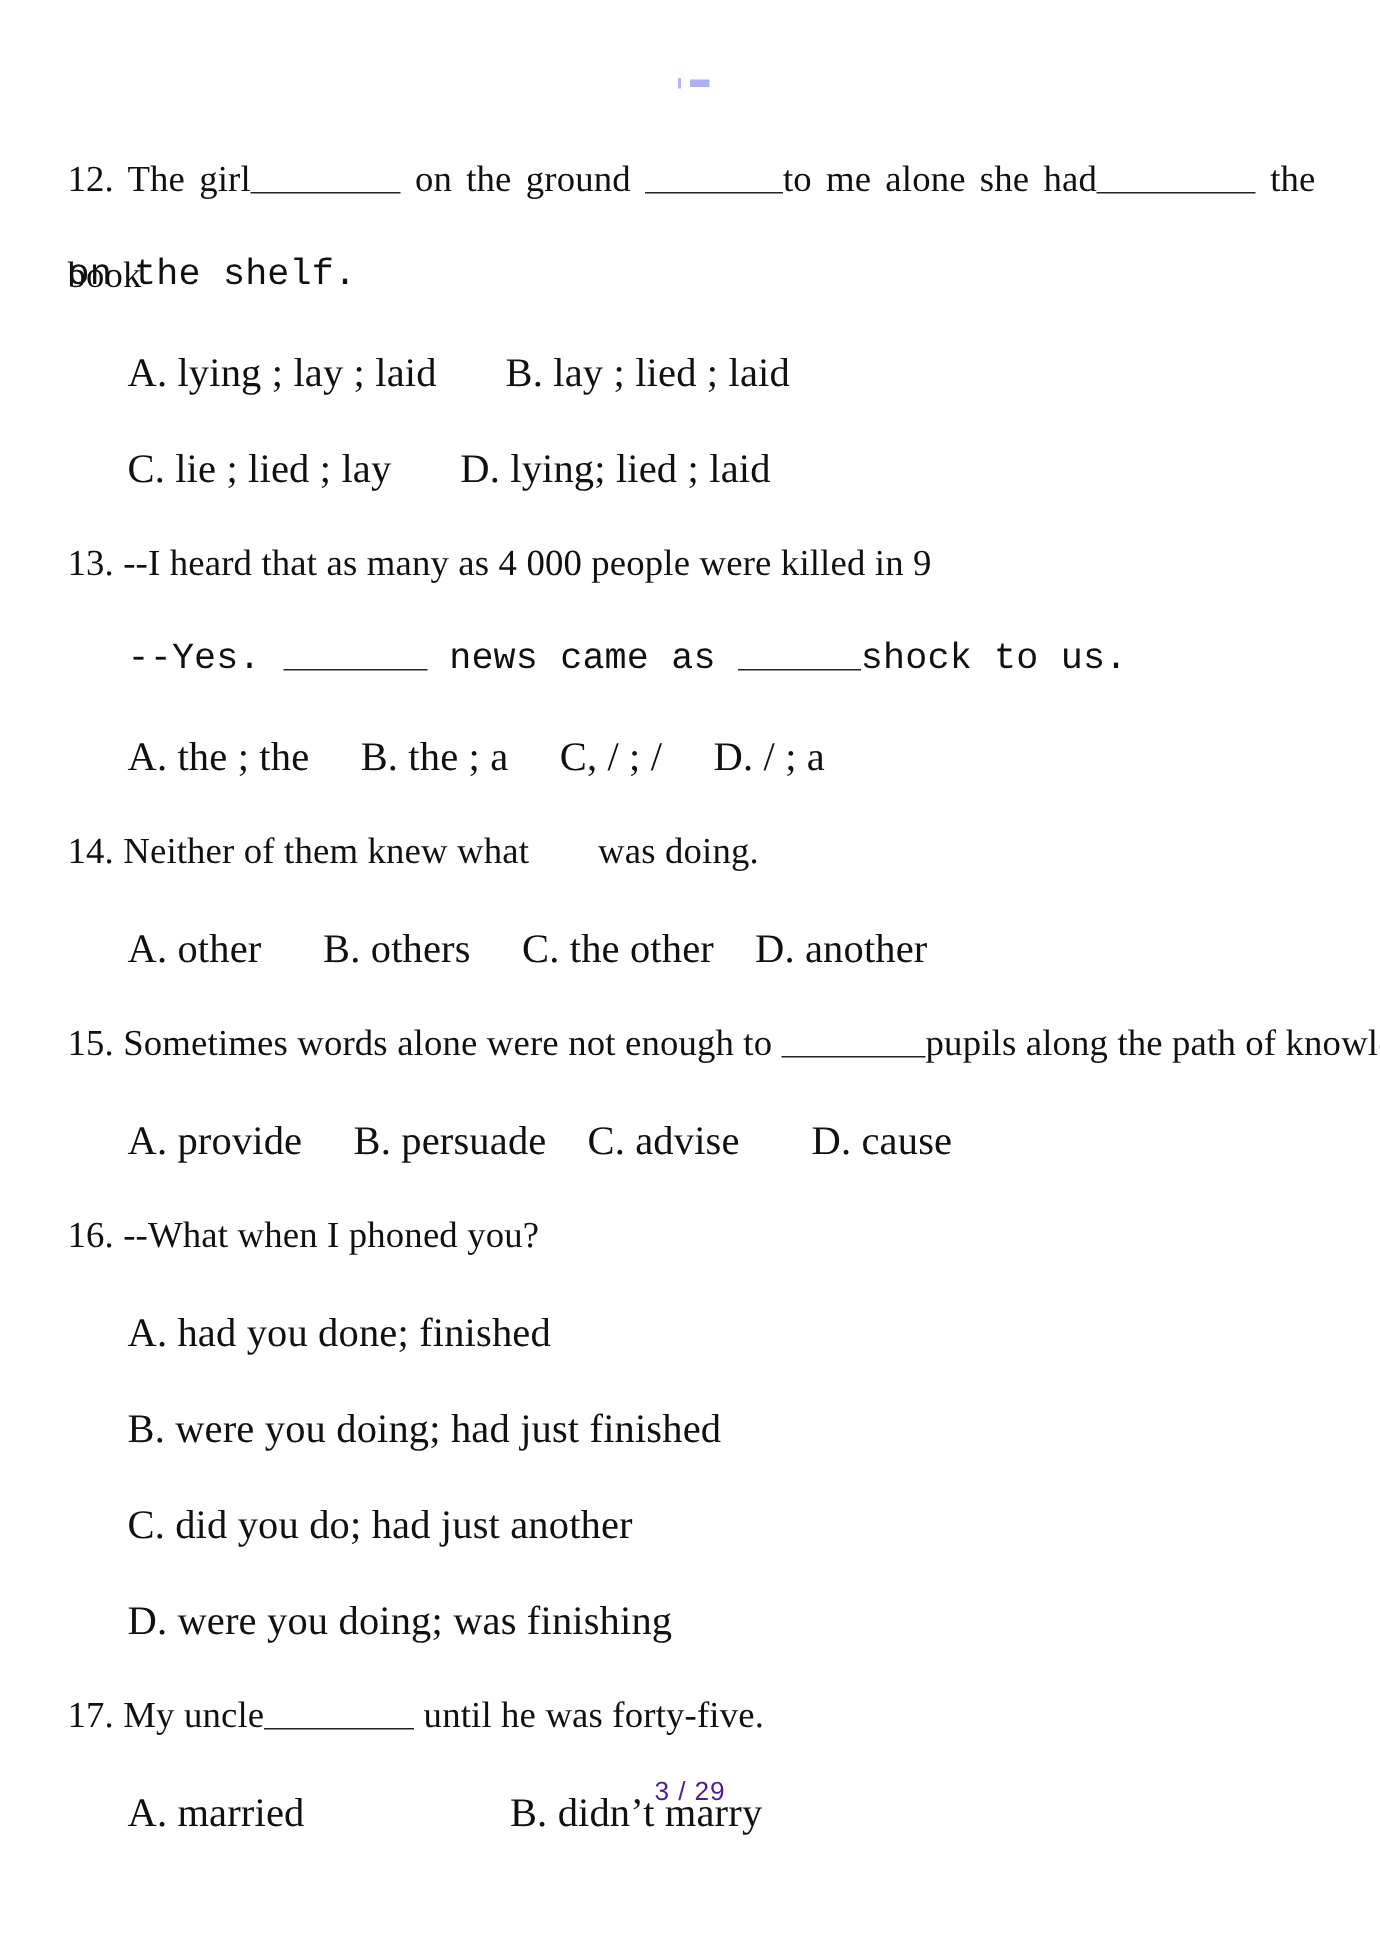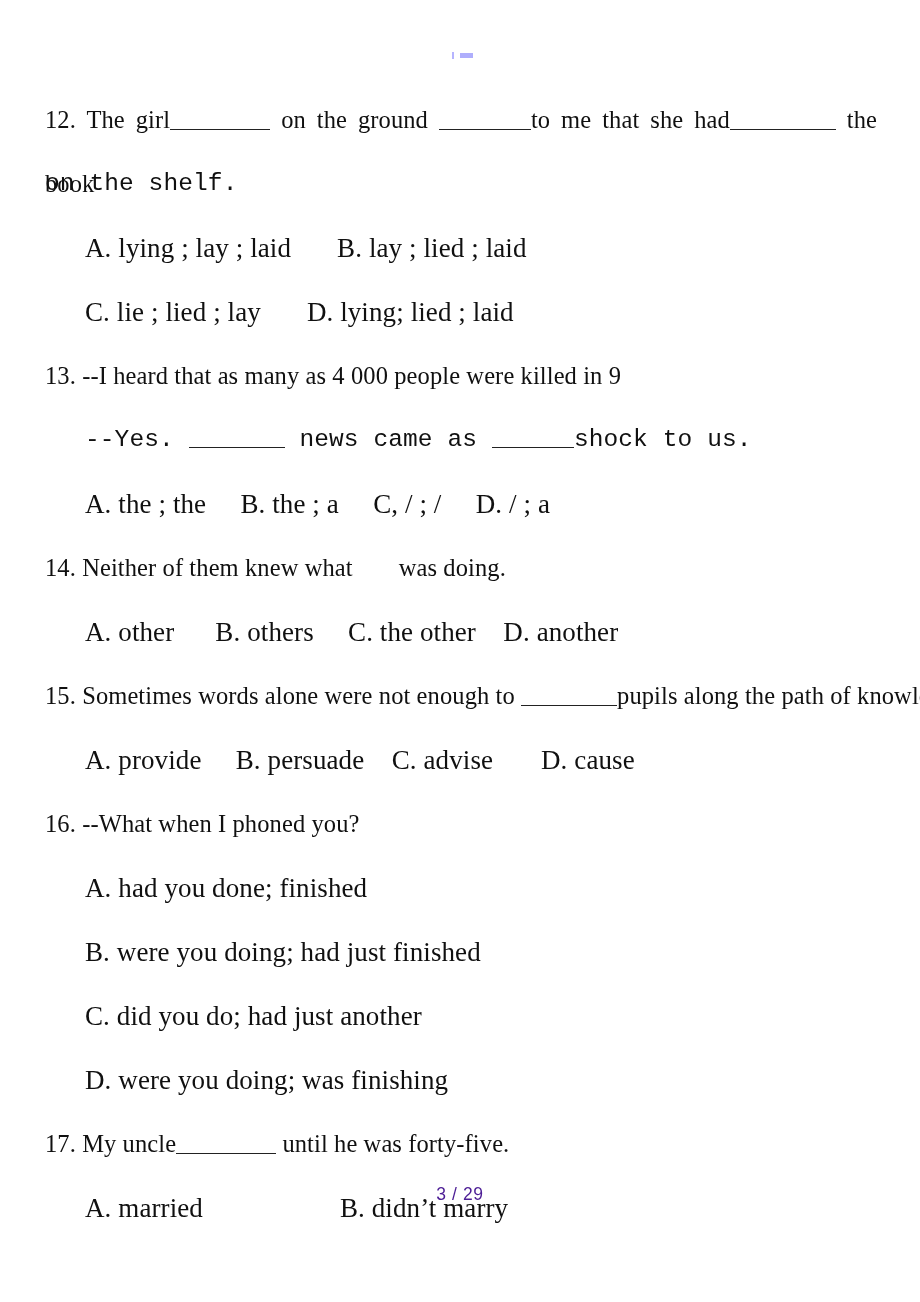--- a/index.html
+++ b/index.html
@@ -119,21 +119,21 @@
 
 <div class="page">
 
   <div class="scan-artifact">
     <span class="mk1"></span>
     <span class="mk2"></span>
   </div>
 
   <div class="content">
 
-    <div class="q-line justify"><span>12. The girl</span><span class="blank w1"></span> <span>on the ground</span> <span class="blank w2"></span><span>to me that she had</span><span class="blank w3"></span> <span>the book</span></div>
+    <div class="q-line justify"><span>12. The girl</span><span class="blank w1"></span> <span>on the ground</span> <span class="blank w2"></span><span>to me alone she had</span><span class="blank w3"></span> <span>the book</span></div>
 
     <div class="cont-line">on the shelf.</div>
 
     <div class="opt-line"><span>A. lying ; lay ; laid</span><span class="gap-space"></span><span>B. lay ; lied ; laid</span></div>
 
     <div class="opt-line"><span>C. lie ; lied ; lay</span><span class="gap-space"></span><span>D. lying; lied ; laid</span></div>
 
     <div class="q-line">13. --I heard that as many as 4 000 people were killed in 9</div>
 
     <div class="cont-line indent"><span>--Yes.</span> <span class="blank w4"></span> <span>news came as</span> <span class="blank w5"></span><span>shock to us.</span></div>

